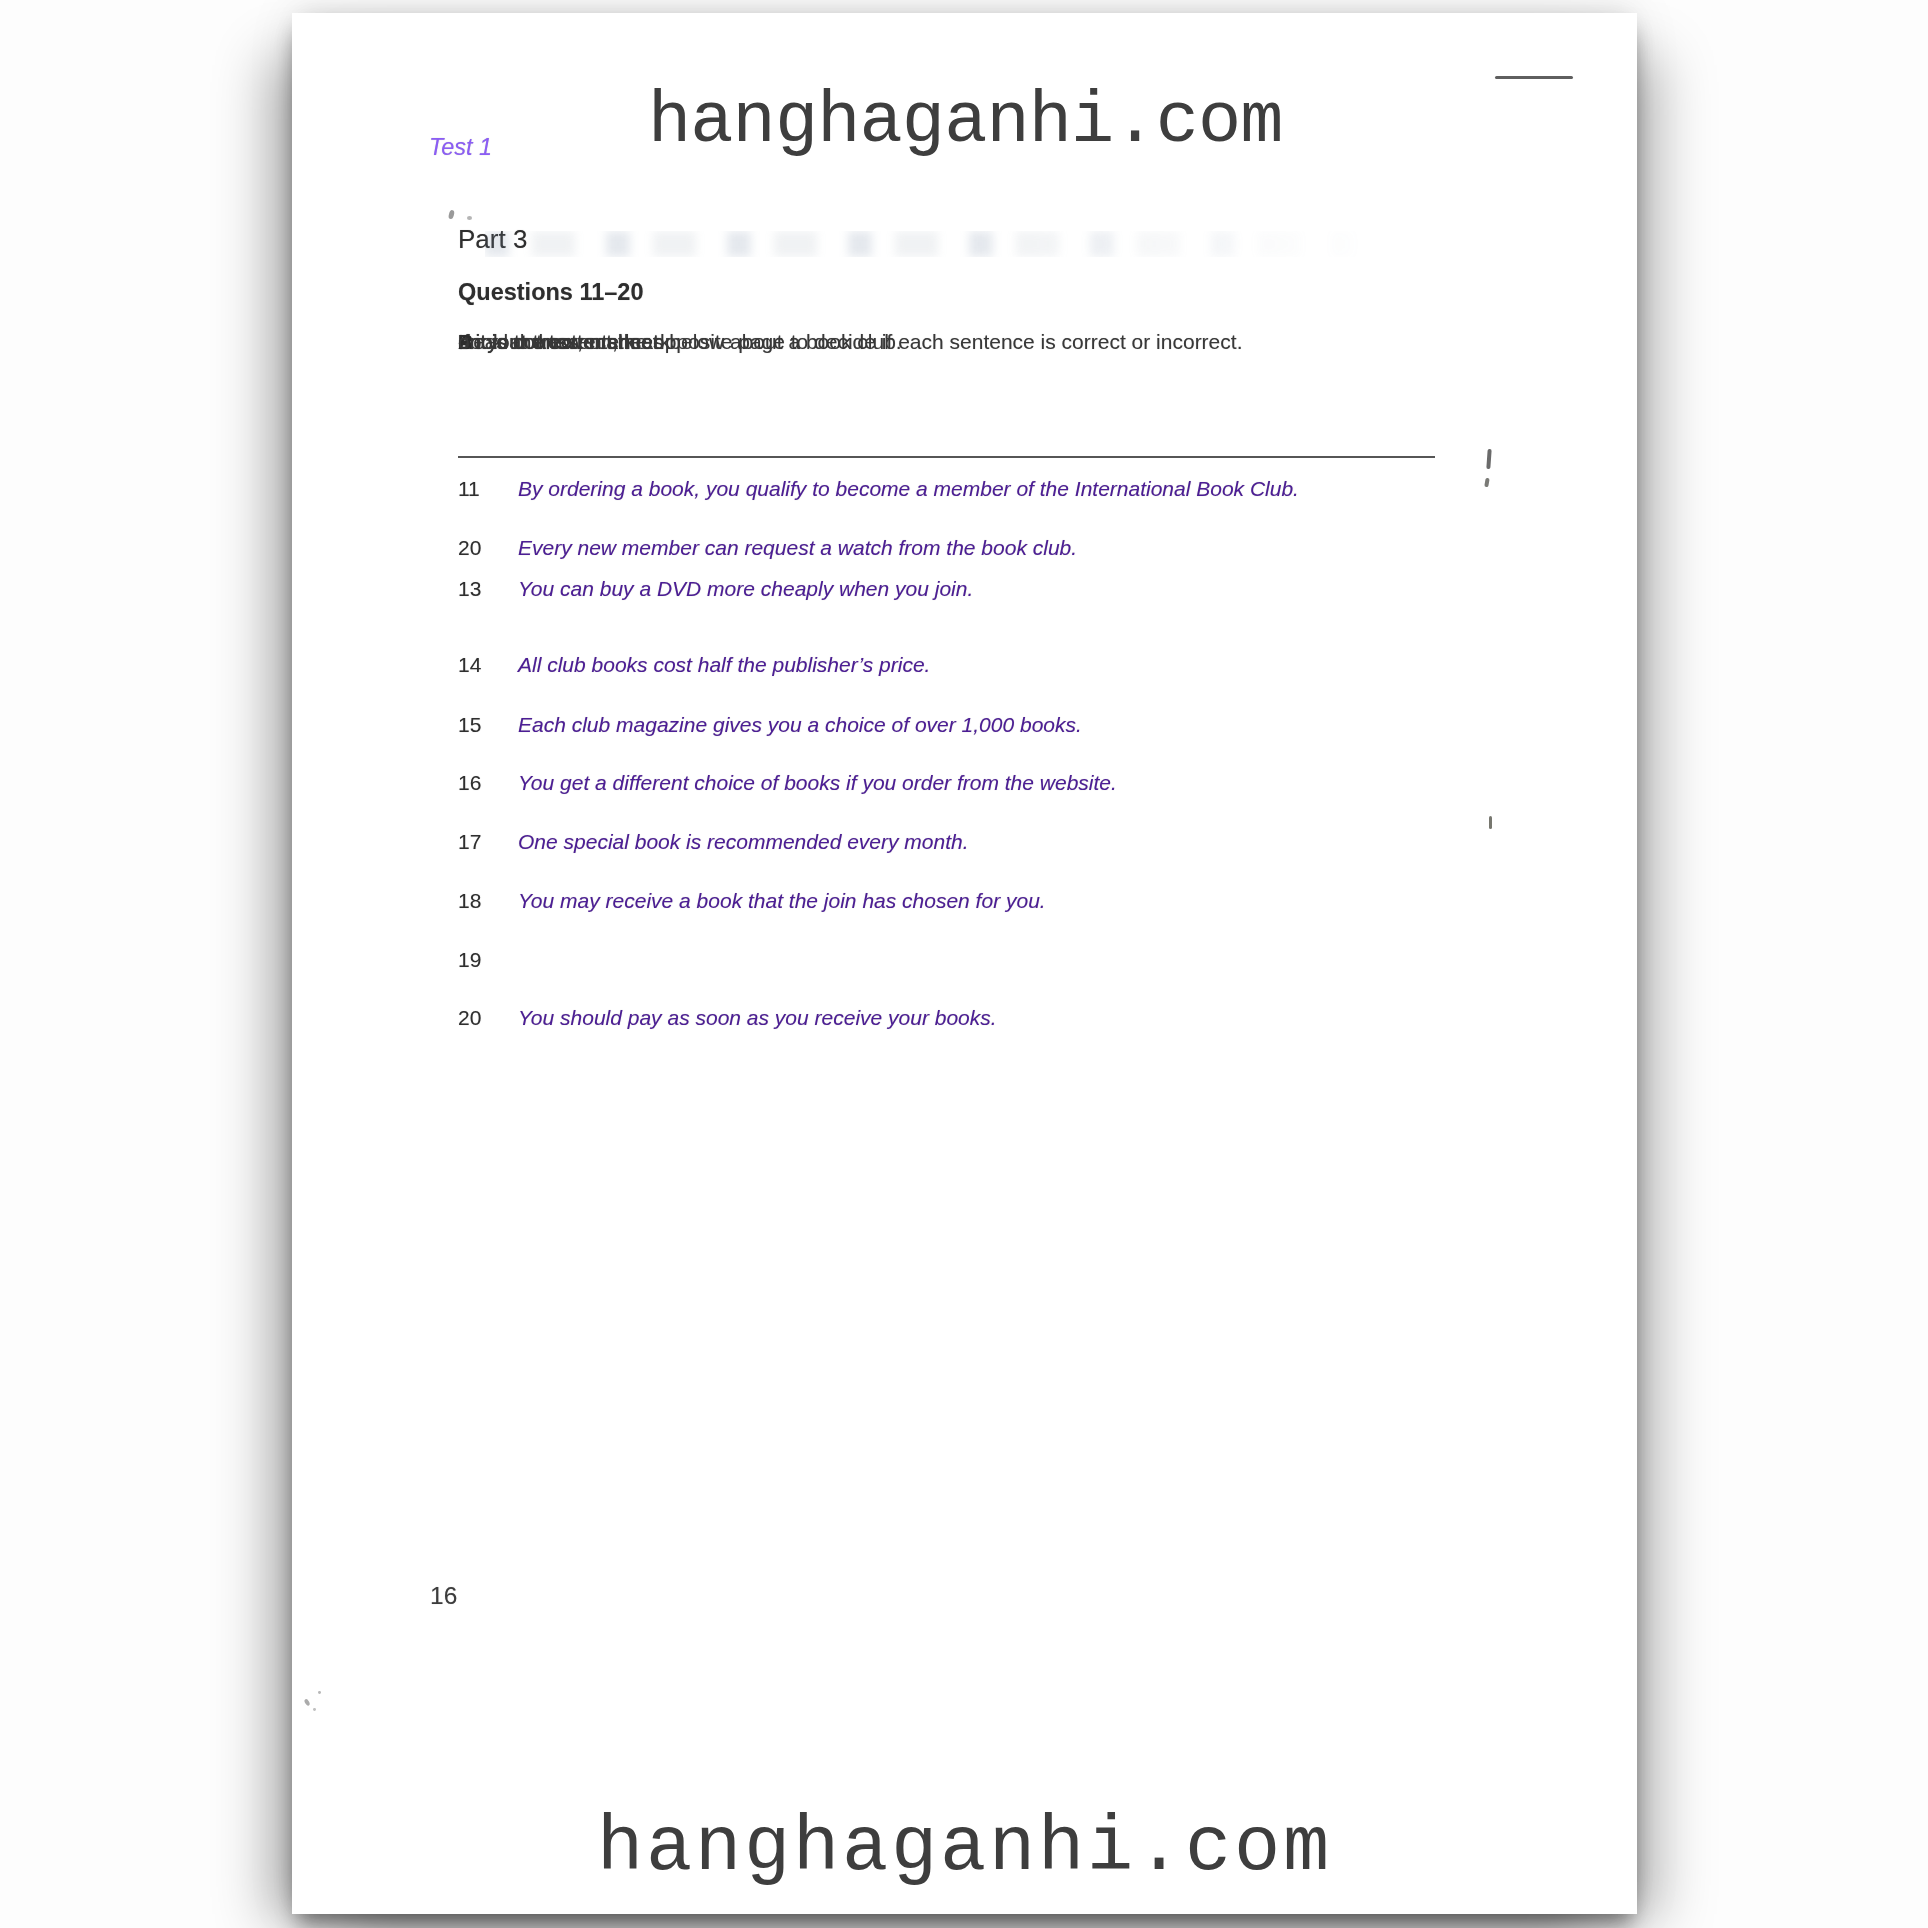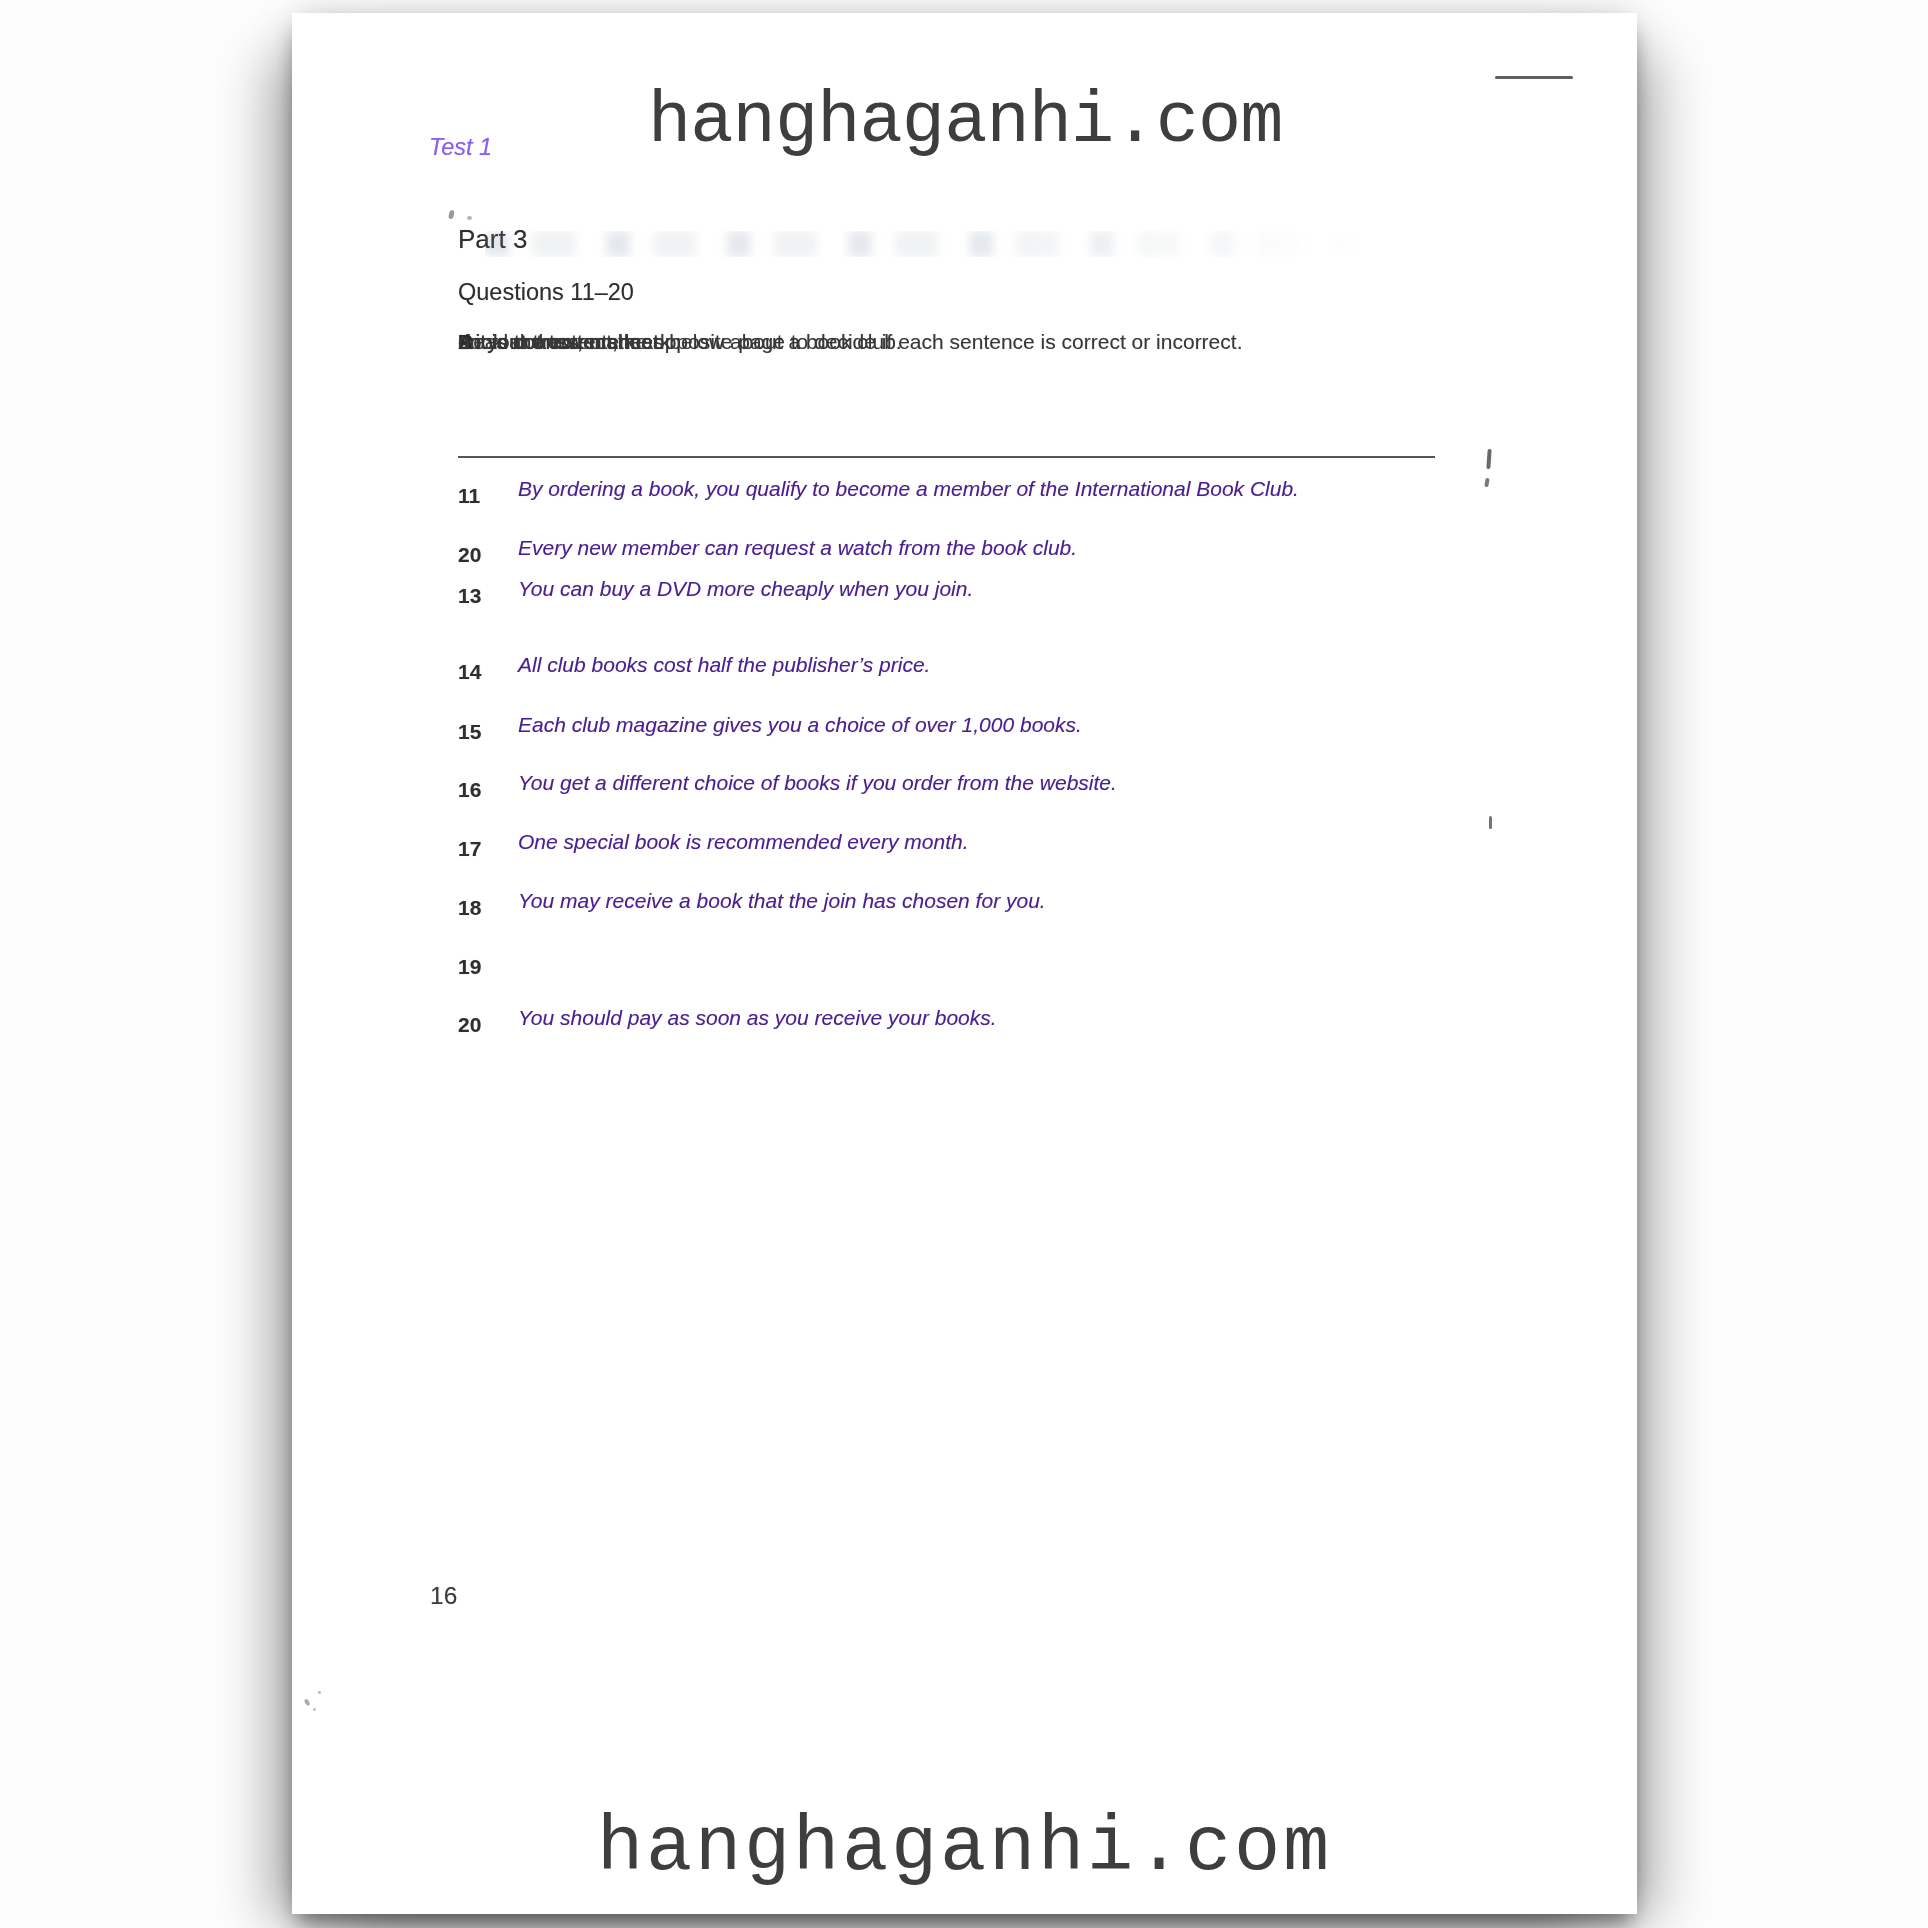--- a/index.html
+++ b/index.html
@@ -24,27 +24,27 @@
   .wm{
     color:#3e3e3e;font-weight:500;white-space:nowrap;
     font-family:Liberation Mono, monospace;
   }
   .wm-top{left:356px;top:68px;font-size:72px;letter-spacing:-0.9px;}
   .wm-bottom{left:0;right:0;top:1792px;text-align:center;font-size:77px;letter-spacing:2.8px;}
   
   .doc{color:#383838;text-shadow:0 0 0.9px rgba(56,56,56,0.35);}
   .running-head{left:137px;top:121px;font-size:23.5px;font-style:italic;color:#8b5cf6;}
   .part-heading{left:166px;top:211px;font-size:26px;font-weight:normal;color:#2e2e2e;}
-  .q-heading{left:166px;top:266px;font-size:23.5px;font-weight:normal;color:#2e2e2e;}
+  .q-heading{left:166px;top:266px;font-size:23.5px;font-weight:bold;color:#2e2e2e;}
   .instructions{left:166px;top:314px;width:1177px;font-size:21px;line-height:30px;}
   .instructions div{position:static;}
   .instructions b{font-weight:bold;color:#2d2d2d;}
   .rule{left:166px;top:443px;width:977px;height:1.9px;background:#565656;}
   .q-row{left:166px;width:1177px;font-size:21px;line-height:26px;display:flex;}
-  .q-row .num{position:static;font-weight:bold;width:60px;flex:0 0 60px;color:#2f2f2f;margin-top:7px;}
+  .q-row .num{position:static;font-weight:normal;width:60px;flex:0 0 60px;color:#2f2f2f;}
   .q-row .txt{position:static;color:#4c1d95;font-style:italic;}
   .page-number{left:138px;top:1569px;font-size:24.5px;color:#3c3c3c;}
   
   .ghost-smudge{
     left:193px;top:218px;width:890px;height:26px;
     background:repeating-linear-gradient(90deg,
       rgba(118,138,165,0.38) 0 24.5px, rgba(118,138,165,0) 24.5px 47px,
       rgba(130,145,160,0.24) 47px 90px, rgba(130,145,160,0) 90px 121px);
     filter:blur(4.7px);opacity:0.5;
     -webkit-mask-image:linear-gradient(90deg,#000 55%,rgba(0,0,0,.45) 80%,transparent 100%);

